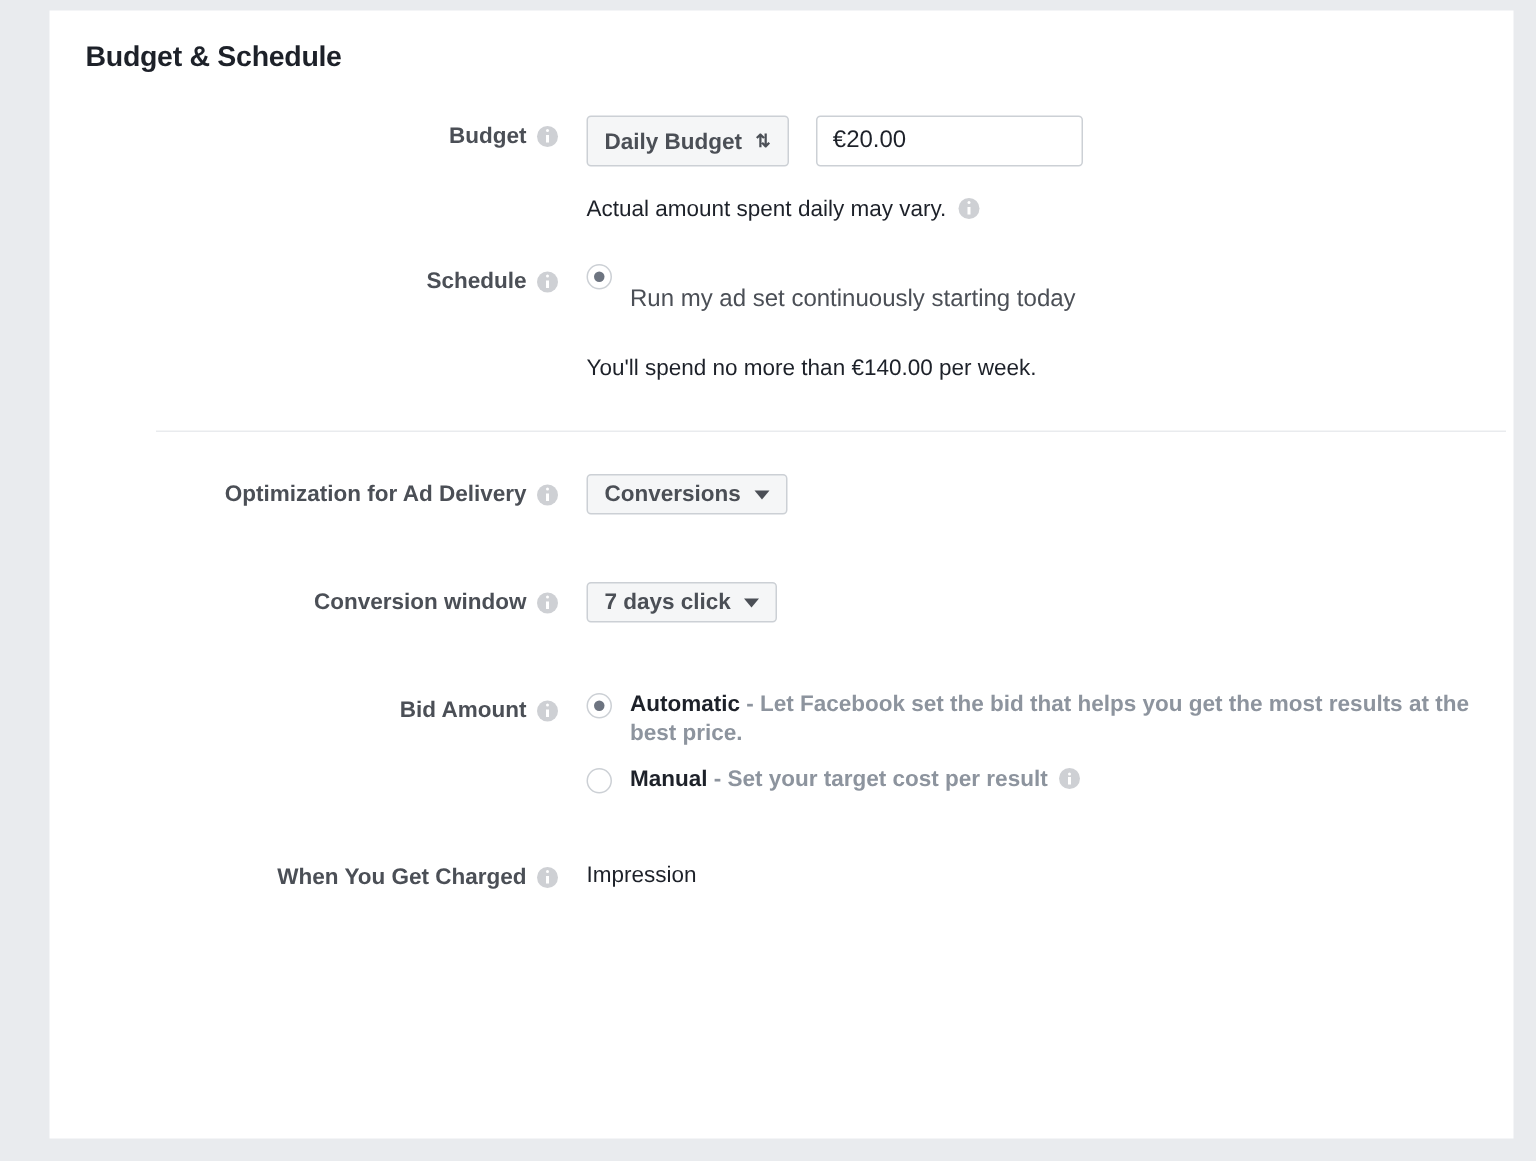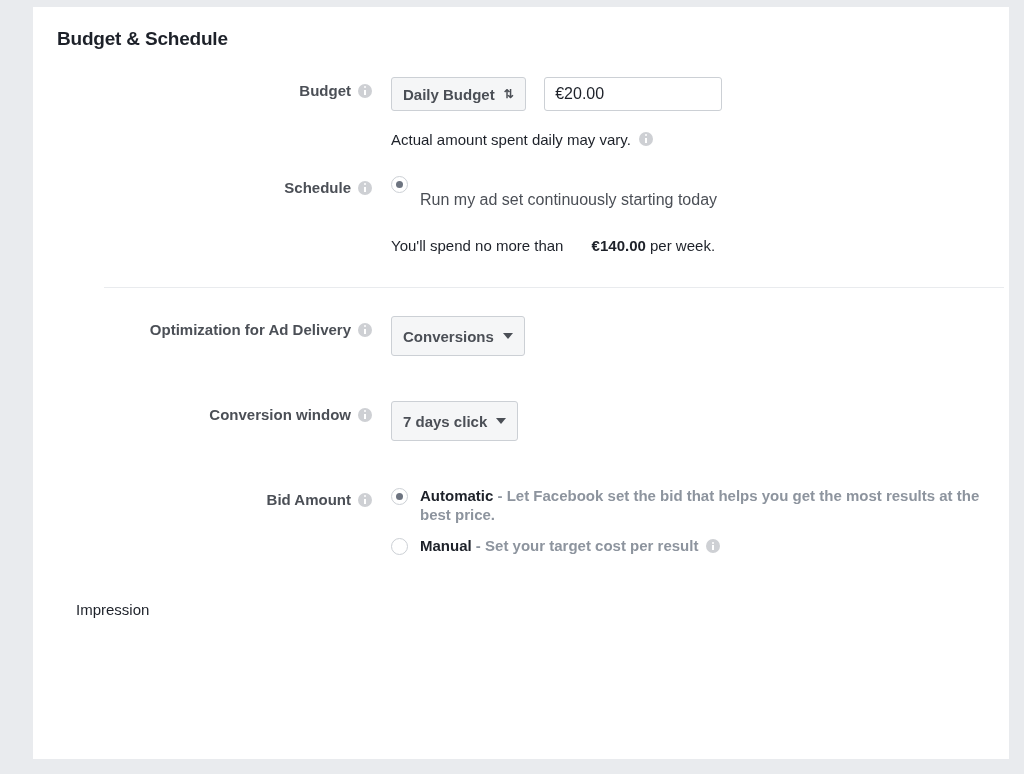--- a/index.html
+++ b/index.html
@@ -122,21 +122,21 @@
     margin-left: 8px;
     position: relative;
     top: -1px;
   }
 
   
   .select-box {
     display: inline-flex;
     align-items: center;
     justify-content: space-between;
-    height: 40px;
+    height: 27px;
     padding: 0 11px;
     background: #f5f6f7;
     border: 1px solid #ccd0d5;
     border-radius: 3px;
     font-size: 15px;
     font-weight: bold;
     color: #4b4f56;
     box-sizing: border-box;
     cursor: pointer;
     vertical-align: middle;
@@ -245,21 +245,21 @@
   .bid-label .muted {
     color: #8d949e;
     font-weight: bold;
   }
 
   .spend-note {
     font-size: 15px;
     color: #1d2129;
     margin-top: 28px;
   }
-  .spend-note b { font-weight: bold; margin-left: 24px; }
+  .spend-note b { font-weight: normal; }
 
   .divider {
     height: 1px;
     background: #e9ebee;
     margin: 33px 0 0 0;
     width: 900px;
     margin-left: 47px;
   }
 
   .plain-value {
@@ -357,20 +357,24 @@
           <div class="radio-row" style="margin-top:12px;">
             <span class="radio"></span>
             <span class="bid-label">
               <span class="bold-name">Manual</span><span class="muted"> - </span><span class="muted">Set your target cost per result</span><span class="info-icon inline"></span>
             </span>
           </div>
         </div>
       </div>
 
       <div class="row" style="margin-top:42px;">
+        <div class="label-col">
+          <span class="label-text">When You Get Charged</span>
+          <span class="info-icon"></span>
+        </div>
         <div class="field-col">
           <div class="plain-value">Impression</div>
         </div>
       </div>
 
     </div>
   </div>
 </div>
 
 </body></html>

